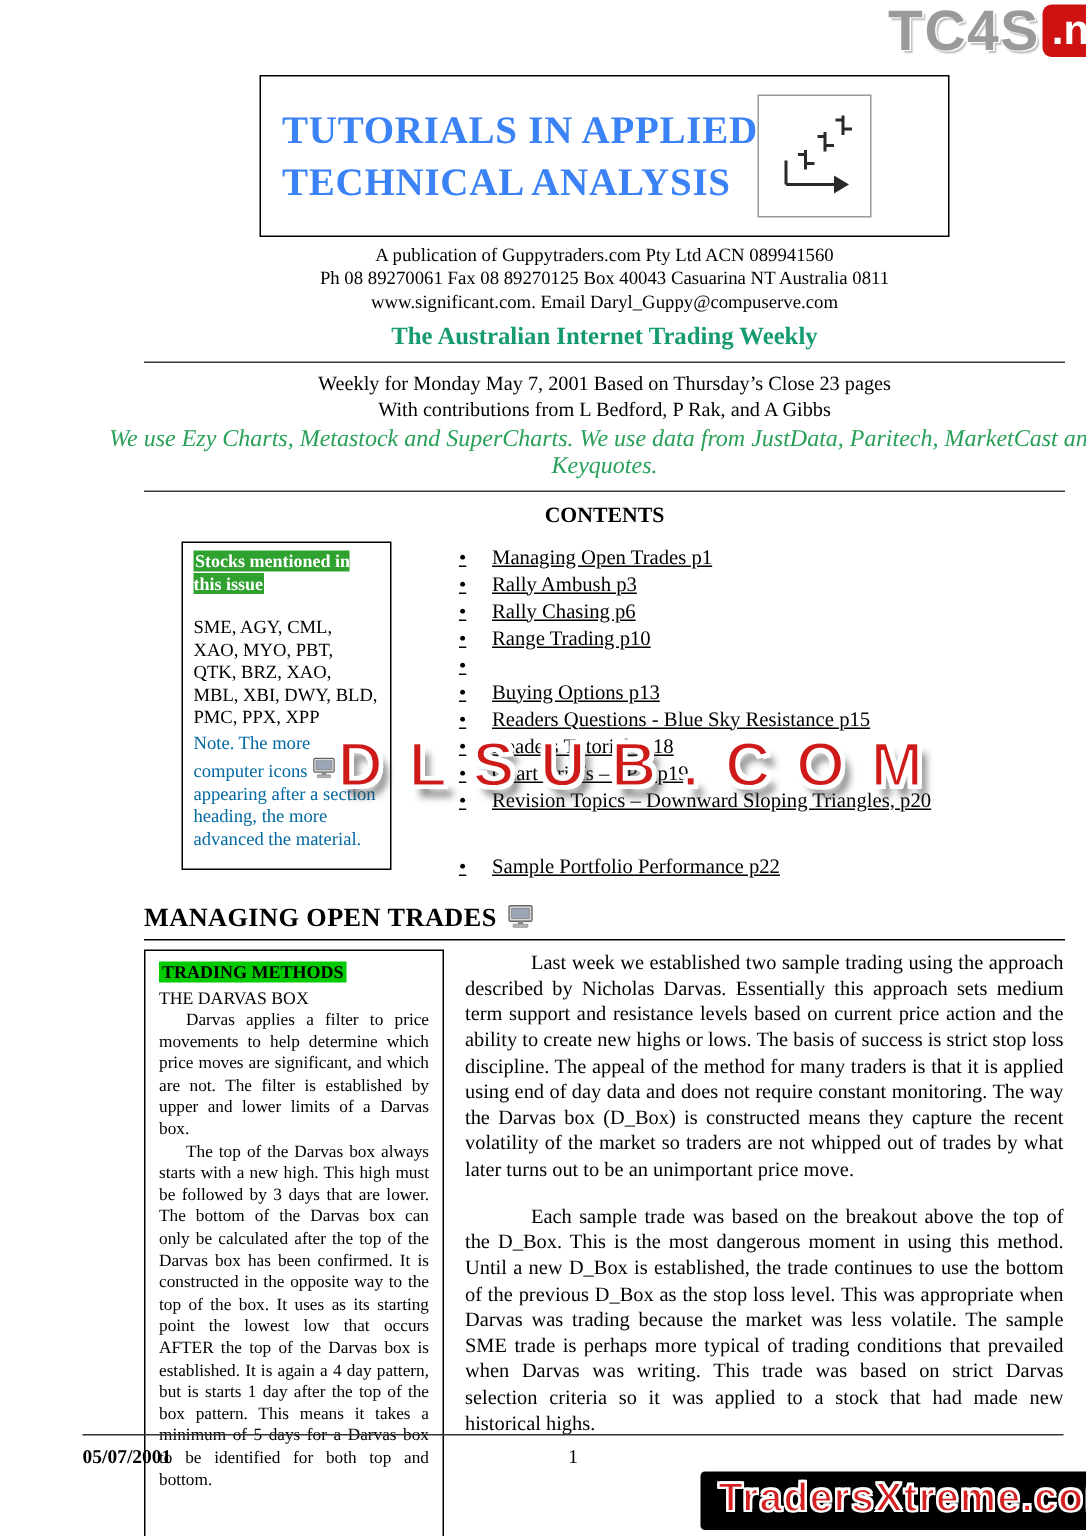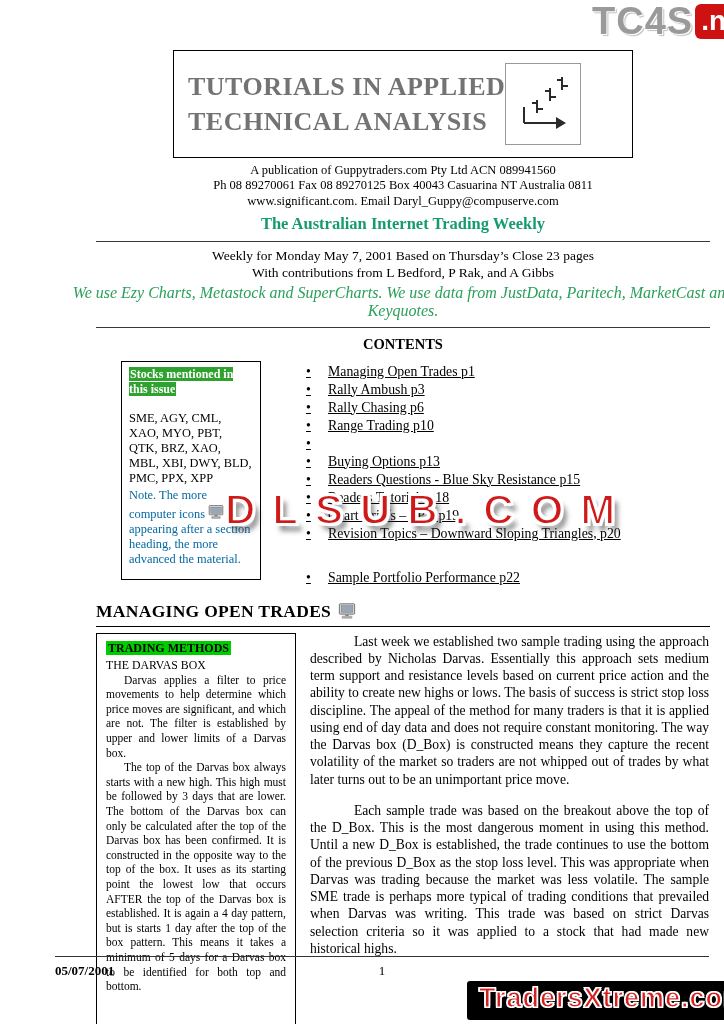--- a/index.html
+++ b/index.html
@@ -28,21 +28,21 @@
     -webkit-text-stroke:1.2px #ffffff;
     text-shadow:-1px -1px 0 #fff, 1px -1px 0 #fff, -1px 1px 0 #fff, 1px 1px 0 #fff;
   }
 
   
   .header-box {
     box-sizing:border-box; margin:50px 0 0 132px; width:460px;
     border:1px solid #000; padding:12px 62px 12px 14px;
     display:flex; align-items:center; justify-content:space-between;
   }
-  .title-green { color:#737373; font-weight:bold; font-size:26px; line-height:1.35; letter-spacing:.5px; white-space:nowrap; }
+  .title-green { color:#3b82f6; font-weight:bold; font-size:26px; line-height:1.35; letter-spacing:.5px; white-space:nowrap; }
   .logo-frame { width:74px; height:80px; border:1px solid #999; flex-shrink:0; display:flex; align-items:center; justify-content:center; background:#fff; }
 
   .pubinfo { text-align:center; margin:5px 55px 0; font-size:12.5px; line-height:1.22; }
   .tagline { text-align:center; margin-top:5px; color:#169a72; font-weight:bold; font-size:16.5px; }
 
   .rule { border:0; border-top:1px solid #3a3a3a; margin:7px 55px 0; height:0; }
 
   .issue { text-align:center; margin-top:6px; }
   .issue-l1, .issue-l2 { font-size:13.5px; line-height:1.25; }
   .issue-l3 { font-size:16px; font-style:italic; color:#2aa05a; margin-top:2px; }

